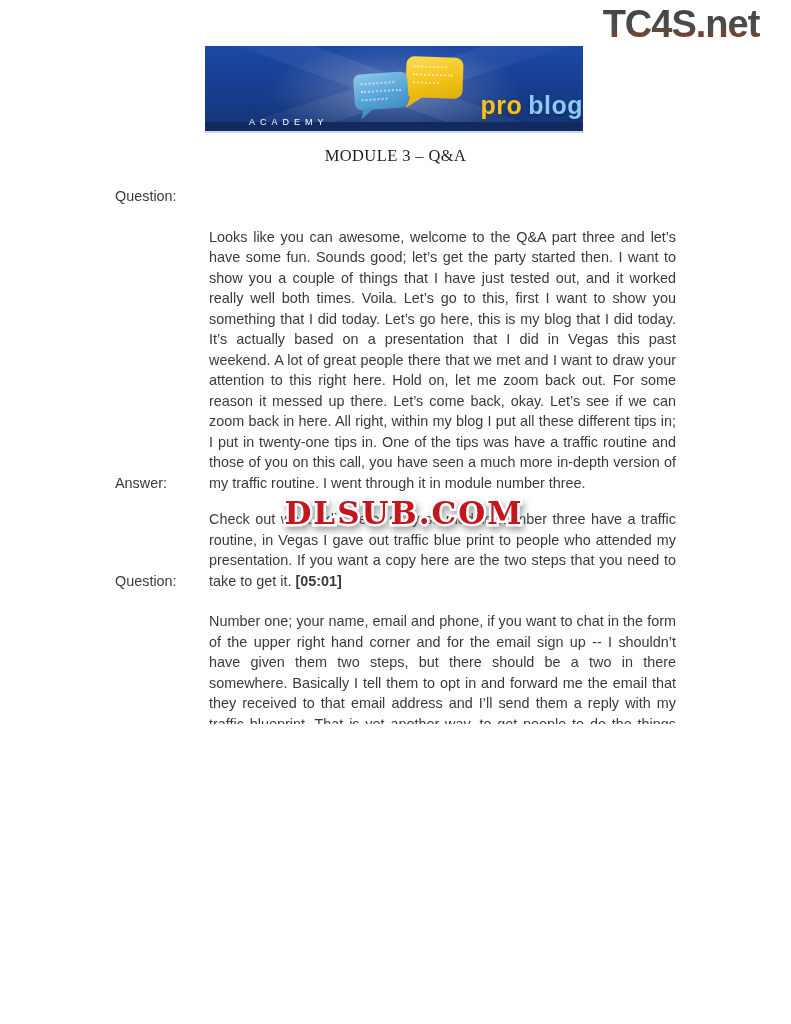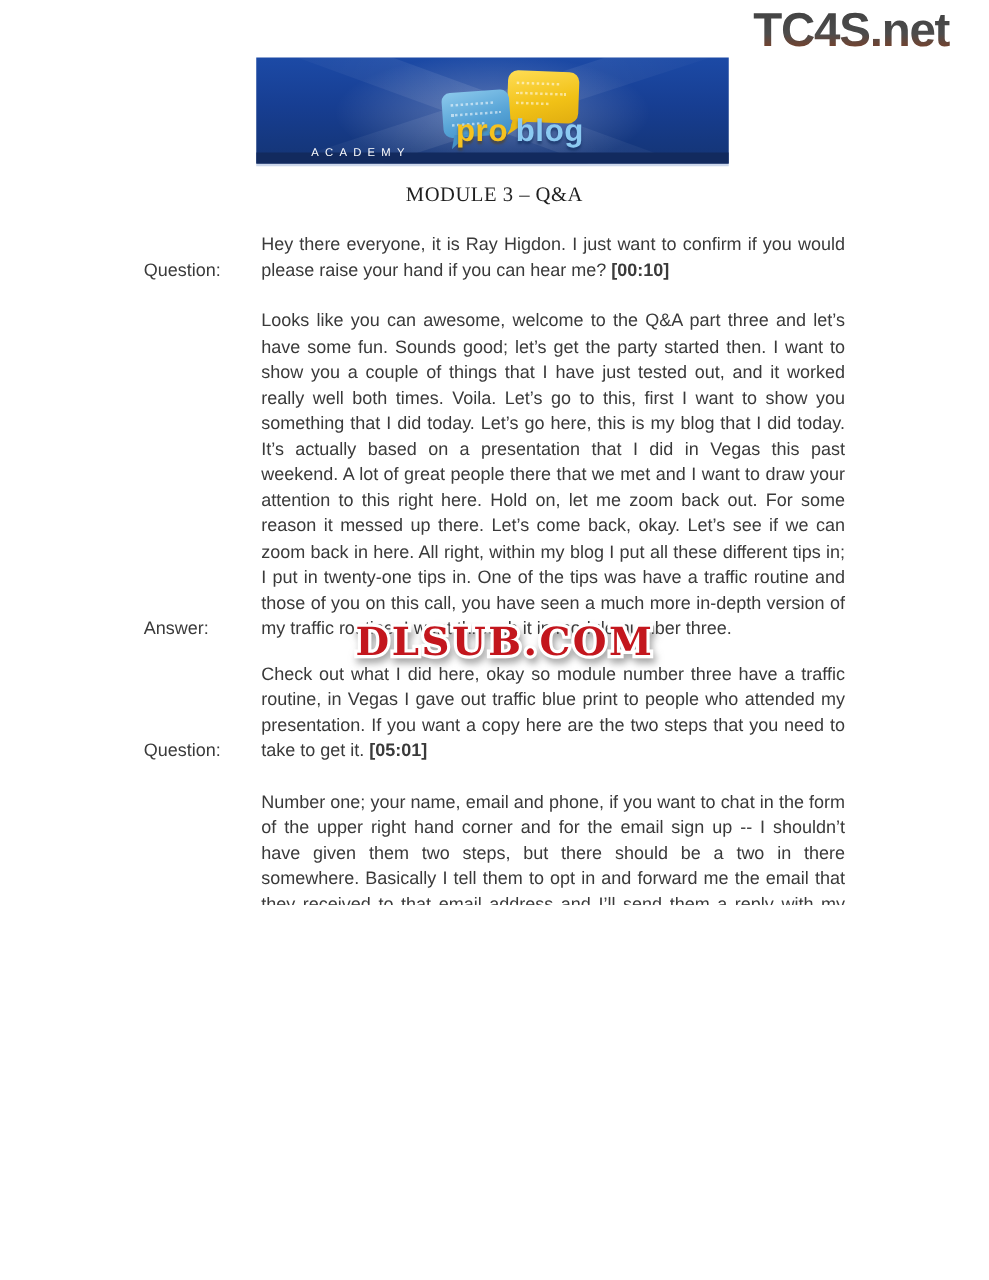--- a/index.html
+++ b/index.html
@@ -62,21 +62,21 @@
     border-top: 11px solid #4593c9; border-right: 11px solid transparent;
     transform: skewX(-14deg);
   }
   .doodle { position: absolute; border-top: 2px dotted rgba(255,255,255,0.55); height: 0; }
   .doodle.d1 { left: 7px; top: 9px;  width: 34px; }
   .doodle.d2 { left: 7px; top: 17px; width: 40px; }
   .doodle.d3 { left: 7px; top: 25px; width: 26px; }
 
   .logo-words {
     position: absolute; left: 44px; right: 0; top: 45px; z-index: 3;
-    text-align: center; font-weight: bold; font-size: 25px; letter-spacing: 0.5px;
+    text-align: right; font-weight: bold; font-size: 25px; letter-spacing: 0.5px;
   }
   .logo-pro  { color: #f6c21f; text-shadow: 0 2px 2px rgba(90,60,0,0.55); }
   .logo-blog { color: #8ccaf2; text-shadow: 0 2px 2px rgba(10,40,90,0.6); margin-left: 6px; }
   .logo-academy {
     position: absolute; left: 44px; right: 0; top: 71px; z-index: 3;
     color: #ffffff; font-size: 9px; letter-spacing: 5px;
   }
 
   
   .doc-title {
@@ -142,23 +142,20 @@
     <div class="logo-academy">ACADEMY</div>
     <div class="banner-strip"></div>
   </div>
 
   <div class="doc-title">MODULE 3 – Q&amp;A</div>
 
   <div class="content">
 
     <div class="qa-block">
       <div class="qa-label">Question:</div>
-      <div class="qa-text">
-        <span>Hey there everyone, it is Ray Higdon. I just want to confirm if you would please raise your hand if you can hear me? </span><span class="bold">[00:10]</span>
-      </div>
     </div>
 
     <div class="qa-block a1">
       <div class="qa-label">Answer:</div>
       <div class="qa-text">
         <span>Looks like you can awesome, welcome to the Q&amp;A part three and let’s have some fun. Sounds good; let’s get the party started then. I want to show you a couple of things that I have just tested out, and it worked really well both times. Voila. Let’s go to this, first I want to show you something that I did today. Let’s go here, this is my blog that I did today. It’s actually based on a presentation that I did in Vegas this past weekend. A lot of great people there that we met and I want to draw your attention to this right here. Hold on, let me zoom back out. For some reason it messed up there. Let’s come back, okay. Let’s see if we can zoom back in here. All right, within my blog I put all these different tips in; I put in twenty-one tips in. One of the tips was have a traffic routine and those of you on this call, you have seen a much more in-depth version of my traffic routine. I went through it in module number three.</span>
       </div>
     </div>
 
     <div class="qa-block">

